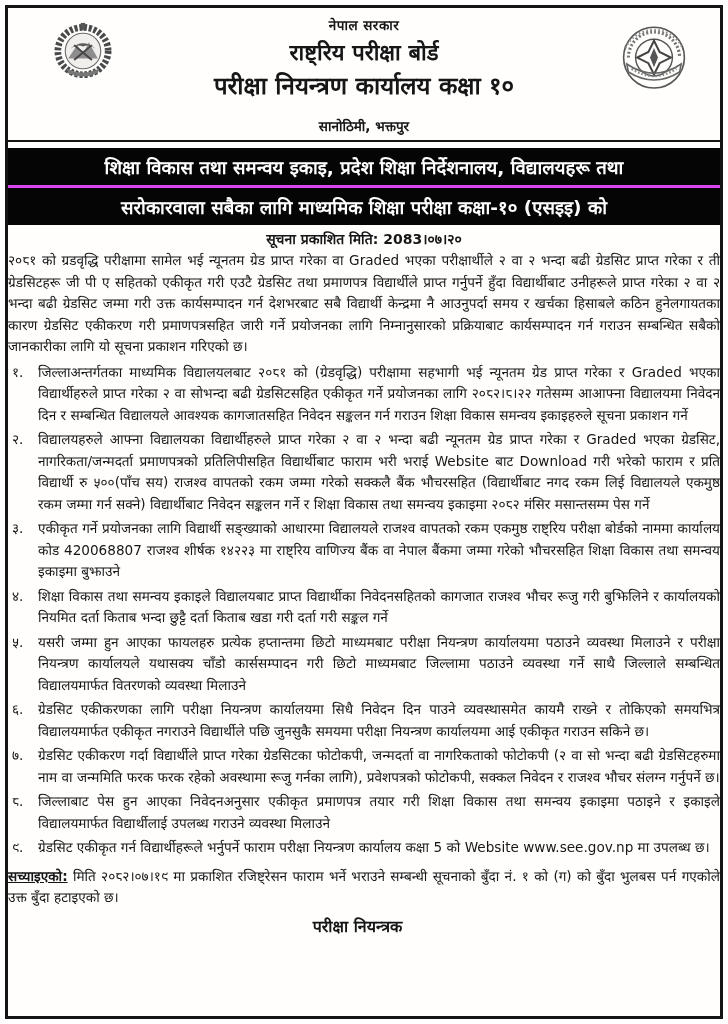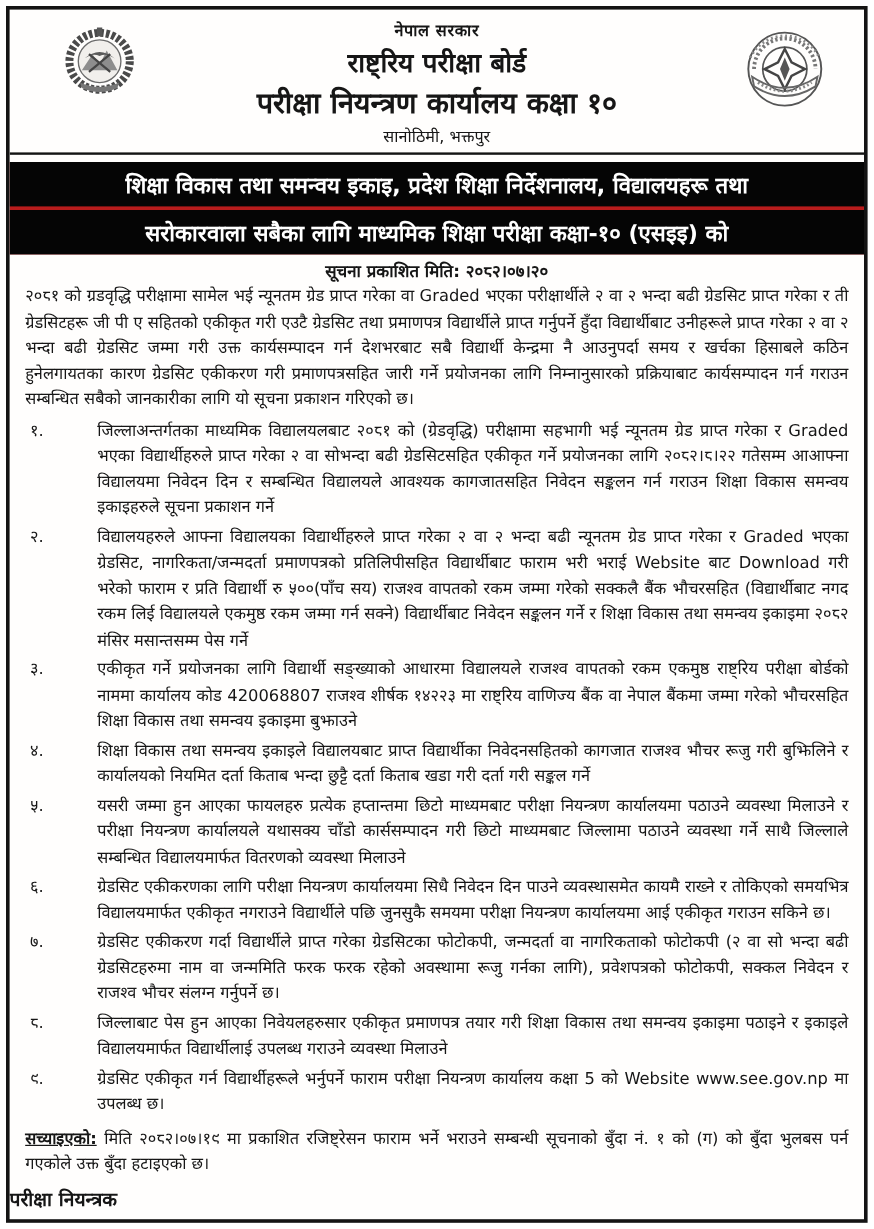--- a/index.html
+++ b/index.html
@@ -24,56 +24,56 @@
     border-bottom:2px solid #141414;
     padding:8px 0 5px;
     text-align:center;
   }
   .logo{position:absolute;top:8px;}
   .logo.left{left:38px;width:74px;height:76px;}
   .logo.right{right:26px;width:80px;height:80px;}
   .lh1{font-size:13.5px;font-weight:bold;letter-spacing:.5px;}
   .lh2{font-size:22px;font-weight:bold;margin-top:2px;}
   .lh3{font-size:24px;font-weight:bold;margin-top:2px;}
-  .lh4{font-size:13.5px;font-weight:normal;margin-top:3px;}
+  .lh4{font-size:13.5px;font-weight:bold;margin-top:16px;}
   
-  .title-block{margin-top:6px;background:#b91c1c;}
+  .title-block{margin-top:6px;background:#d946ef;}
   .title-line{
     background:#050505;color:#ffffff;
     font-weight:bold;font-size:18.5px;
     text-align:center;
     padding:6px 10px;
     margin-bottom:3px;
   }
   .title-line:last-child{margin-bottom:0;}
   
   .date-line{
     text-align:center;font-size:14px;font-weight:600;
     margin:4px 0 2px;
   }
-  .content{padding:0 13px;}
+  .content{padding:0 0;}
   .intro{
     font-size:13.6px;line-height:21.5px;text-align:justify;
     margin:2px 0 4px;
   }
   ol.items{list-style:none;margin:0;padding:0;}
   ol.items li{
     display:flex;
     font-size:13.6px;line-height:21.5px;
     margin-bottom:3px;
   }
   ol.items .num{flex:0 0 30px;padding-left:4px;box-sizing:border-box;}
-  ol.items .txt{flex:1;text-align:justify;margin-left:30px;}
+  ol.items .txt{flex:1;text-align:justify;}
   .correction{
     font-size:13.6px;line-height:21.5px;text-align:justify;
     margin:7px 0 0;
   }
   .correction .lbl{font-weight:bold;text-decoration:underline;}
   .signature{
-    text-align:left;font-weight:bold;font-size:16px;
+    text-align:center;font-weight:bold;font-size:16px;
     padding:6px 13px 0 0;
   }
   svg{display:block;width:100%;height:100%;}
 </style>
 </head>
 <body>
 
 <div class="page">
 
   <header class="letterhead">
@@ -107,21 +107,21 @@
         <path d="M22 66 Q50 84 78 66" fill="none" stroke="#888" stroke-width="3" stroke-dasharray="2 2.5"></path>
       </svg>
     </div>
   </header>
 
   <div class="title-block">
     <div class="title-line">शिक्षा विकास तथा समन्वय इकाइ, प्रदेश शिक्षा निर्देशनालय, विद्यालयहरू तथा</div>
     <div class="title-line">सरोकारवाला सबैका लागि माध्यमिक शिक्षा परीक्षा कक्षा-१० (एसइइ) को</div>
   </div>
 
-  <div class="date-line">सूचना प्रकाशित मिति: २०८२।०७।२०</div>
+  <div class="date-line">सूचना प्रकाशित मिति: 2083।०७।२०</div>
 
   <div class="content">
     <p class="intro">२०८१ को ग्रडवृद्धि परीक्षामा सामेल भई न्यूनतम ग्रेड प्राप्त गरेका वा Graded भएका परीक्षार्थीले २ वा २ भन्दा बढी ग्रेडसिट प्राप्त गरेका र ती ग्रेडसिटहरू जी पी ए सहितको एकीकृत गरी एउटै ग्रेडसिट तथा प्रमाणपत्र विद्यार्थीले प्राप्त गर्नुपर्ने हुँदा विद्यार्थीबाट उनीहरूले प्राप्त गरेका २ वा २ भन्दा बढी ग्रेडसिट जम्मा गरी उक्त कार्यसम्पादन गर्न देशभरबाट सबै विद्यार्थी केन्द्रमा नै आउनुपर्दा समय र खर्चका हिसाबले कठिन हुनेलगायतका कारण ग्रेडसिट एकीकरण गरी प्रमाणपत्रसहित जारी गर्ने प्रयोजनका लागि निम्नानुसारको प्रक्रियाबाट कार्यसम्पादन गर्न गराउन सम्बन्धित सबैको जानकारीका लागि यो सूचना प्रकाशन गरिएको छ।</p>
 
     <ol class="items">
       <li>
           <span class="num">१.</span>
           <span class="txt">जिल्लाअन्तर्गतका माध्यमिक विद्यालयलबाट २०८१ को (ग्रेडवृद्धि) परीक्षामा सहभागी भई न्यूनतम ग्रेड प्राप्त गरेका र Graded भएका विद्यार्थीहरुले प्राप्त गरेका २ वा सोभन्दा बढी ग्रेडसिटसहित एकीकृत गर्ने प्रयोजनका लागि २०८२।८।२२ गतेसम्म आआफ्ना विद्यालयमा निवेदन दिन र सम्बन्धित विद्यालयले आवश्यक कागजातसहित निवेदन सङ्कलन गर्न गराउन शिक्षा विकास समन्वय इकाइहरुले सूचना प्रकाशन गर्ने</span>
         </li>
       <li>
@@ -143,21 +143,21 @@
       <li>
           <span class="num">६.</span>
           <span class="txt">ग्रेडसिट एकीकरणका लागि परीक्षा नियन्त्रण कार्यालयमा सिधै निवेदन दिन पाउने व्यवस्थासमेत कायमै राख्ने र तोकिएको समयभित्र विद्यालयमार्फत एकीकृत नगराउने विद्यार्थीले पछि जुनसुकै समयमा परीक्षा नियन्त्रण कार्यालयमा आई एकीकृत गराउन सकिने छ।</span>
         </li>
       <li>
           <span class="num">७.</span>
           <span class="txt">ग्रेडसिट एकीकरण गर्दा विद्यार्थीले प्राप्त गरेका ग्रेडसिटका फोटोकपी, जन्मदर्ता वा नागरिकताको फोटोकपी (२ वा सो भन्दा बढी ग्रेडसिटहरुमा नाम वा जन्ममिति फरक फरक रहेको अवस्थामा रूजु गर्नका लागि), प्रवेशपत्रको फोटोकपी, सक्कल निवेदन र राजश्व भौचर संलग्न गर्नुपर्ने छ।</span>
         </li>
       <li>
           <span class="num">८.</span>
-          <span class="txt">जिल्लाबाट पेस हुन आएका निवेयलहरुसार एकीकृत प्रमाणपत्र तयार गरी शिक्षा विकास तथा समन्वय इकाइमा पठाइने र इकाइले विद्यालयमार्फत विद्यार्थीलाई उपलब्ध गराउने व्यवस्था मिलाउने</span>
+          <span class="txt">जिल्लाबाट पेस हुन आएका निवेदनअनुसार एकीकृत प्रमाणपत्र तयार गरी शिक्षा विकास तथा समन्वय इकाइमा पठाइने र इकाइले विद्यालयमार्फत विद्यार्थीलाई उपलब्ध गराउने व्यवस्था मिलाउने</span>
         </li>
       <li>
           <span class="num">९.</span>
           <span class="txt">ग्रेडसिट एकीकृत गर्न विद्यार्थीहरूले भर्नुपर्ने फाराम परीक्षा नियन्त्रण कार्यालय कक्षा 5 को Website www.see.gov.np मा उपलब्ध छ।</span>
         </li>
     </ol>
 
     <p class="correction"><span class="lbl">सच्याइएको:</span> <span>मिति २०८२।०७।१९ मा प्रकाशित रजिष्ट्रेसन फाराम भर्ने भराउने सम्बन्धी सूचनाको बुँदा नं. १ को (ग) को बुँदा भुलबस पर्न गएकोले उक्त बुँदा हटाइएको छ।</span></p>
   </div>
 

